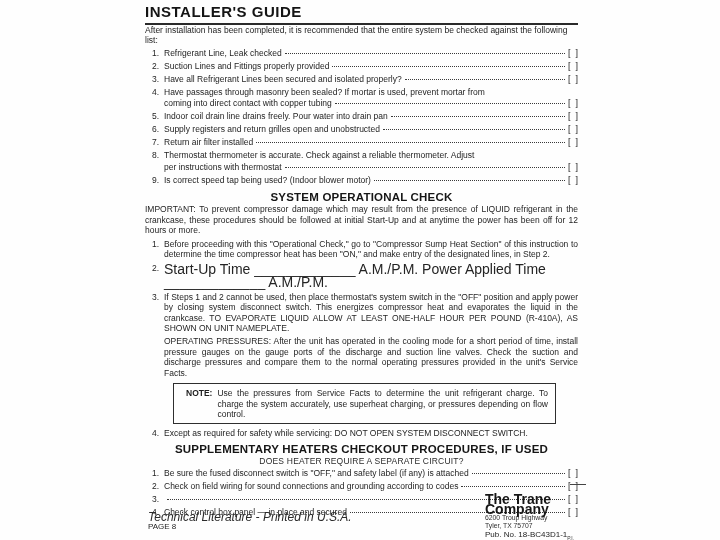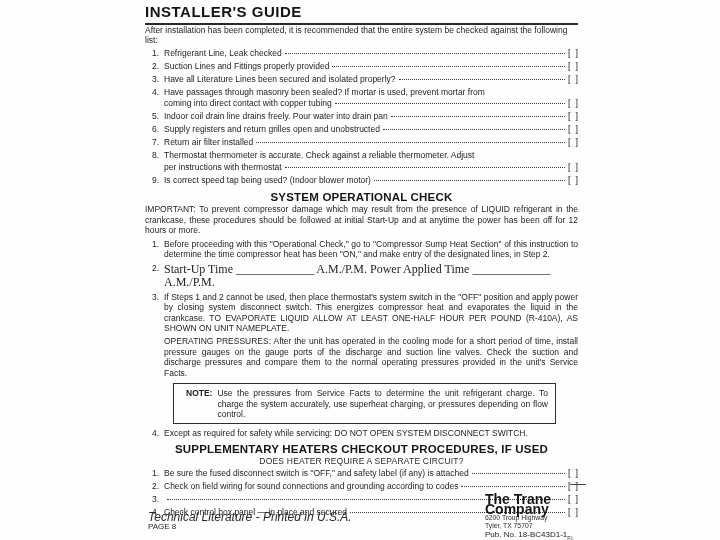--- a/index.html
+++ b/index.html
@@ -47,21 +47,21 @@
   }
   .bracket{white-space:pre;font-size:9px;color:#242424;flex:0 0 auto;}
   
   .step{display:flex;margin-top:3.5px;}
   .step-num{
     width:14px;flex:0 0 14px;text-align:right;margin-right:5px;
     font-size:8.5px;line-height:10.4px;color:#242424;
   }
   .step-body{flex:1;min-width:0;}
   .step-par + .step-par{margin-top:3px;}
-  .blank-line{font-size:12px;line-height:12.5px;color:#242424;font-family:Liberation Serif, serif;}
+  .blank-line{font-size:14px;line-height:12.5px;color:#242424;}
   
   .note-box{
     display:flex;gap:5px;
     border:1.2px solid #2e2e2e;
     margin:5px 22px 0 28px;
     padding:4px 7px 4px 12px;
   }
   .note-label{font-size:8.5px;line-height:10.4px;font-weight:bold;color:#1c1c1c;flex:0 0 auto;}
   
   .footer{position:absolute;left:145px;top:492px;width:433px;height:44px;}
@@ -110,21 +110,21 @@
           <span class="leader"></span>
           <span class="bracket">[  ]</span>
         </div>
           </div>
       </div>
 
       <div class="chk-item">
         <span class="chk-num">3.</span>
         <div class="chk-body">
             <div class="chk-line">
-          <span class="chk-txt">Have all Literature Lines been secured and isolated properly?</span>
+          <span class="chk-txt">Have all Refrigerant Lines been secured and isolated properly?</span>
           <span class="leader"></span>
           <span class="bracket">[  ]</span>
         </div>
           </div>
       </div>
 
       <div class="chk-item">
         <span class="chk-num">4.</span>
         <div class="chk-body">
           <div class="chk-line">

